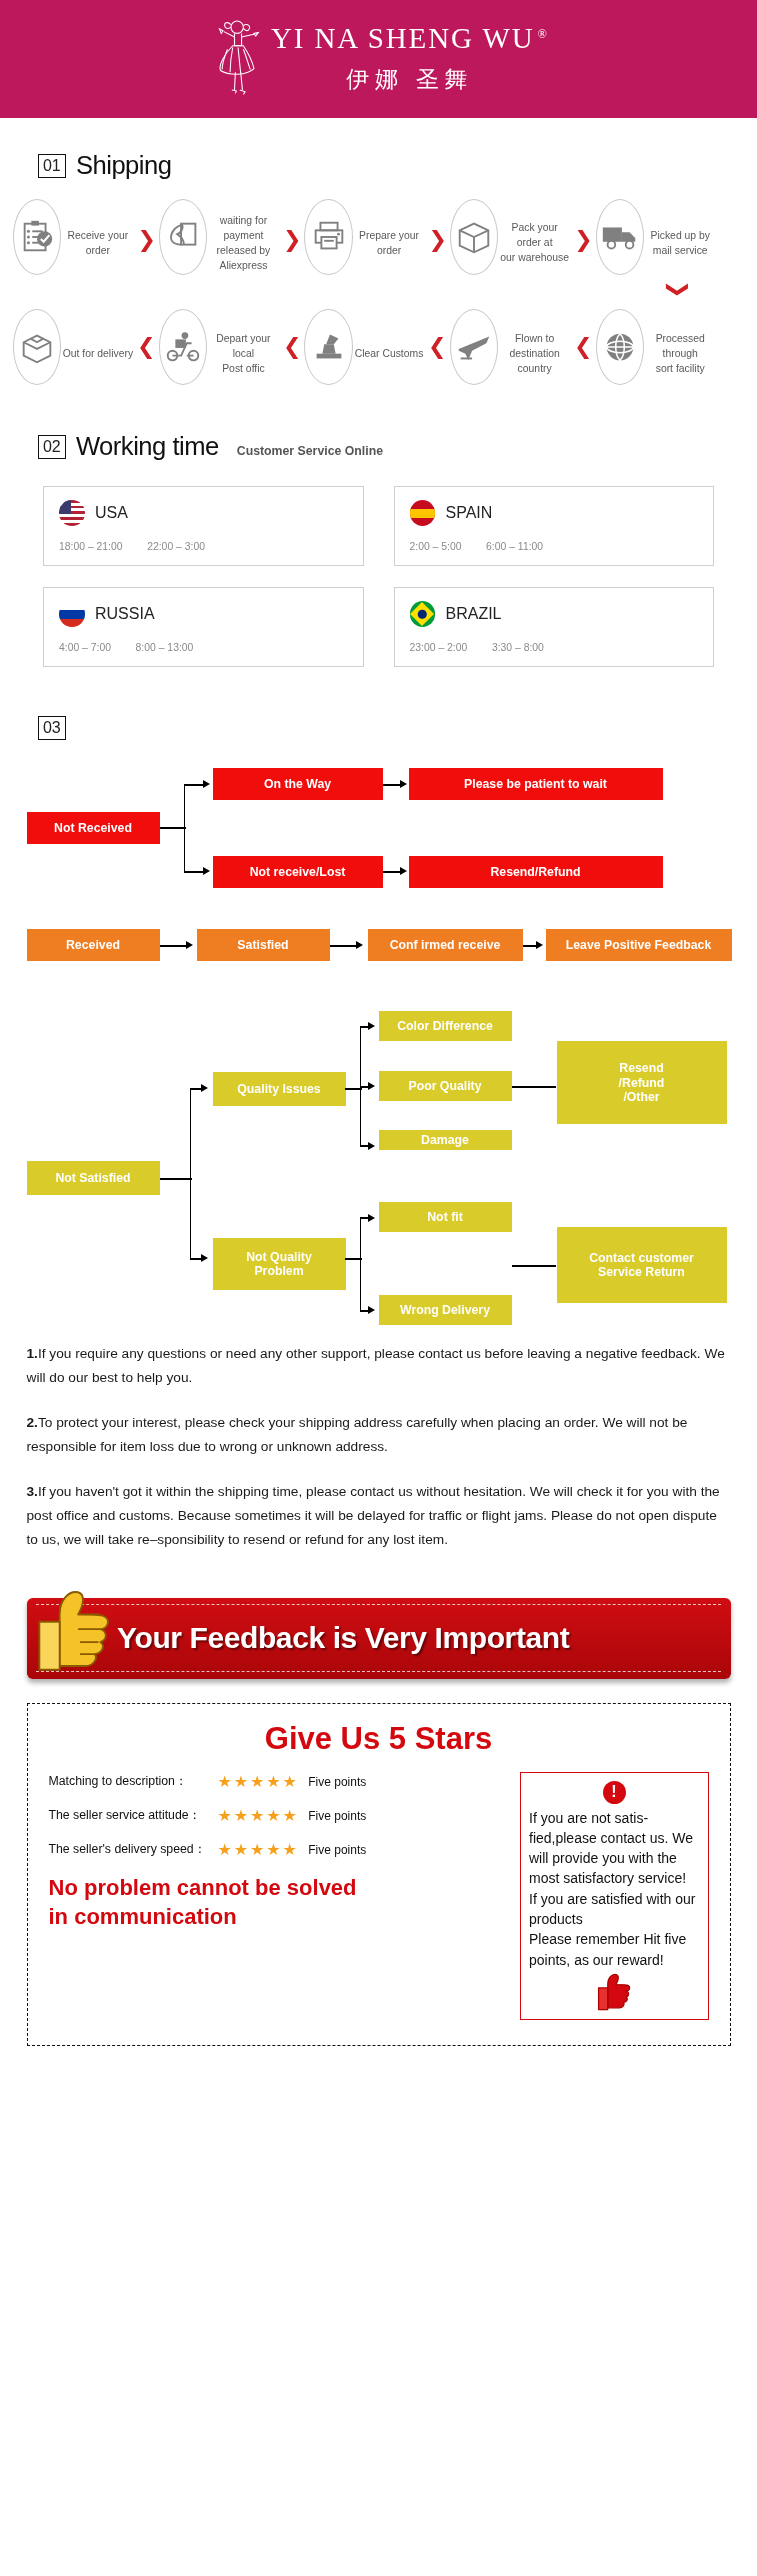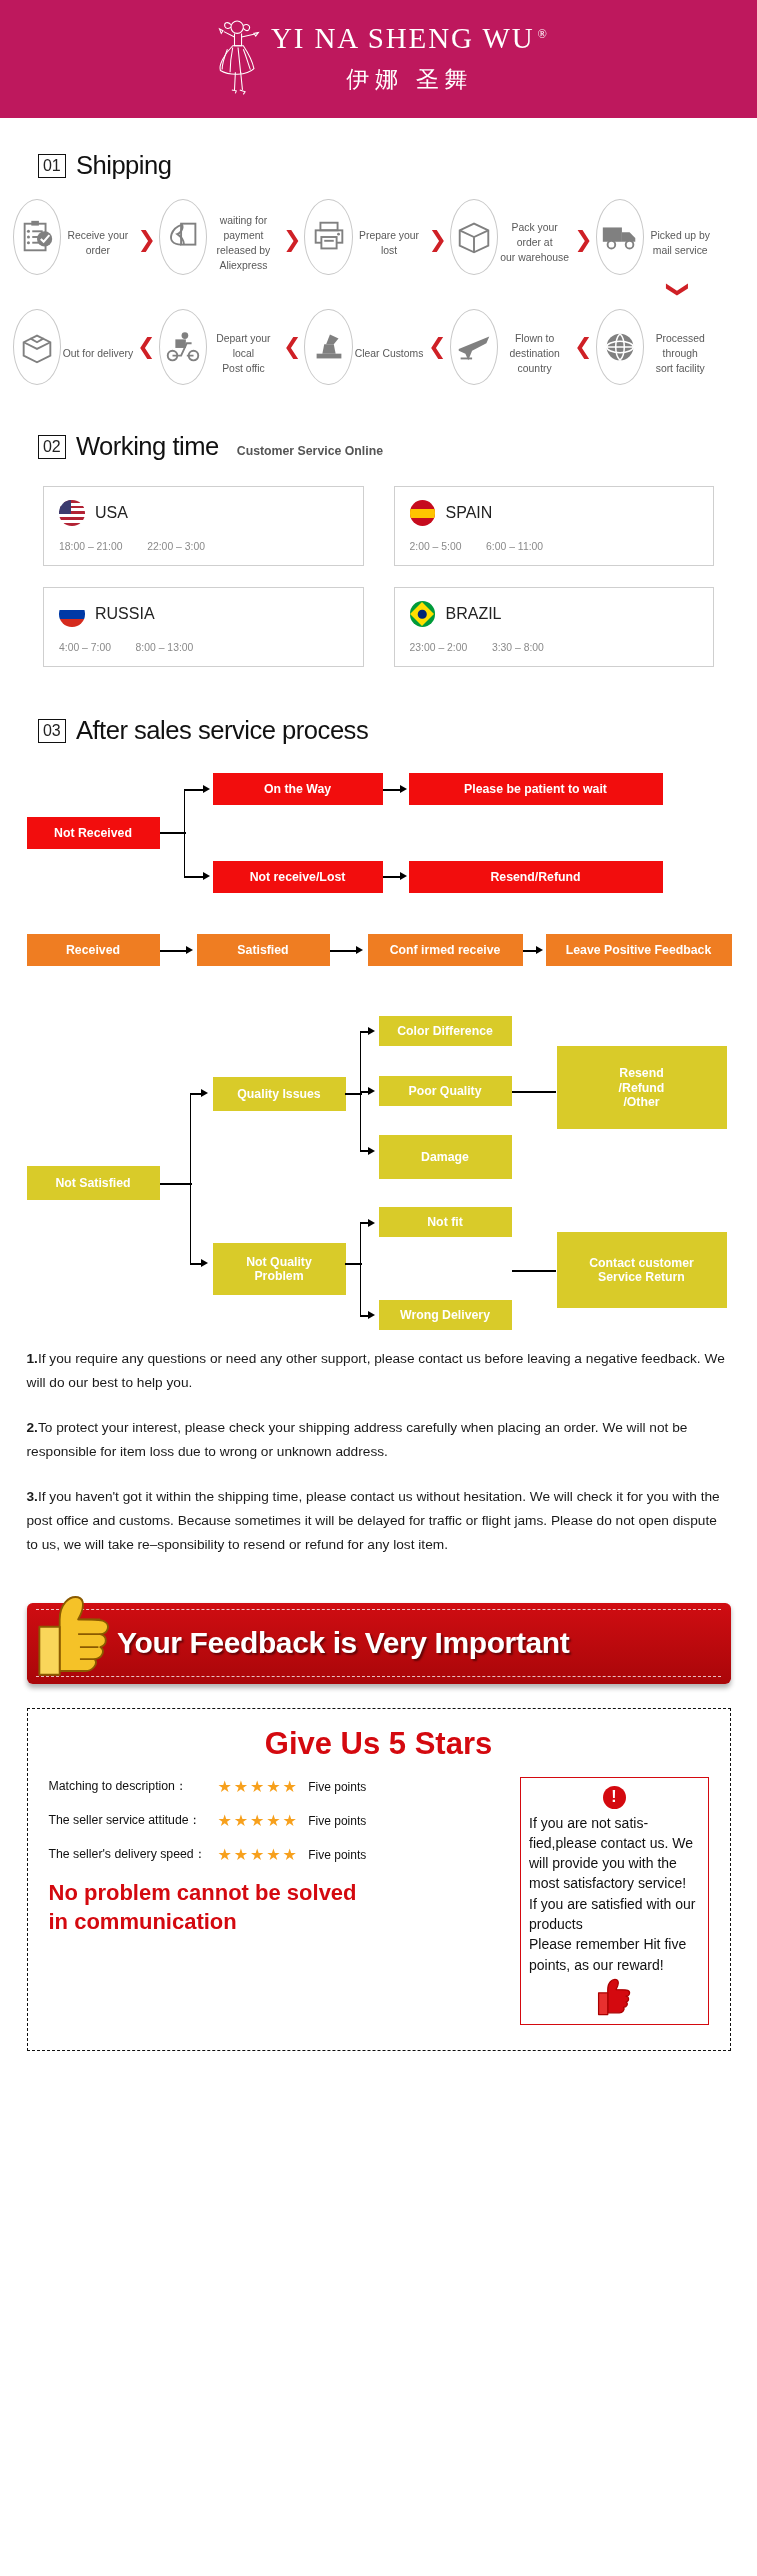--- a/index.html
+++ b/index.html
@@ -216,21 +216,21 @@
       <div class="ship-step">
         <div class="ship-circle">
           <svg width="40" height="40" viewBox="0 0 42 42">
             <rect x="12" y="6" width="18" height="8" fill="none" stroke="#808080" stroke-width="2"></rect>
             <rect x="7" y="14" width="28" height="13" fill="none" stroke="#808080" stroke-width="2"></rect>
             <rect x="13" y="21" width="16" height="12" fill="#fff" stroke="#808080" stroke-width="2"></rect>
             <rect x="16" y="24" width="10" height="2" fill="#808080"></rect>
             <circle cx="31" cy="18" r="1.5" fill="#808080"></circle>
           </svg>
         </div>
-        <div class="ship-label">Prepare your lost</div>
+        <div class="ship-label">Prepare your order</div>
       </div>
       <div class="chev">❯</div>
 
       <div class="ship-step">
         <div class="ship-circle">
           <svg width="40" height="40" viewBox="0 0 42 42">
             <path d="M6 14 L21 7 L36 14 L36 30 L21 37 L6 30 Z" fill="none" stroke="#808080" stroke-width="2"></path>
             <path d="M6 14 L21 21 L36 14 M21 21 L21 37" fill="none" stroke="#808080" stroke-width="2"></path>
           </svg>
         </div>
@@ -384,21 +384,20 @@
           <span>23:00 – 2:00</span>
           <span>3:30 – 8:00</span>
         </div>
       </div>
     </div>
   </div>
 
   <div class="flow-sec">
     <div class="sec-head">
       <span class="sec-num">03</span>
-      <span class="sec-title">After sales service process</span>
     </div>
 
     <div class="flow-area">
 
       <div class="fc" style="height:142px">
         <div class="node n-red" style="left:0;top:47px;width:133px;height:32px">Not Received</div>
         <div class="node n-red" style="left:186px;top:3.8px;width:170px;height:32px">On the Way</div>
         <div class="node n-red" style="left:382px;top:3.8px;width:254px;height:32px">Please be patient to wait</div>
         <div class="node n-red" style="left:186px;top:91px;width:170px;height:32px">Not receive/Lost</div>
         <div class="node n-red" style="left:382px;top:91px;width:254px;height:32px">Resend/Refund</div>
@@ -430,21 +429,21 @@
 
       <div class="fc2" style="height:312px;margin-top:9.5px">
         <div class="node n-yellow" style="left:0;top:169px;width:133px;height:34px">Not Satisfied</div>
 
         <div class="node n-yellow" style="left:186px;top:80px;width:133px;height:34px">Quality Issues</div>
         <div class="node n-yellow" style="left:186px;top:246px;width:133px;height:52px;white-space:pre-line">Not Quality
 Problem</div>
 
         <div class="node n-yellow" style="left:352px;top:19px;width:133px;height:30px">Color Difference</div>
         <div class="node n-yellow" style="left:352px;top:79px;width:133px;height:30px">Poor Quality</div>
-        <div class="node n-yellow" style="left:352px;top:138px;width:133px;height:44px">Damage</div>
+        <div class="node n-yellow" style="left:352px;top:138px;width:133px;height:20px">Damage</div>
         <div class="node n-yellow" style="left:352px;top:210px;width:133px;height:30px">Not fit</div>
         <div class="node n-yellow" style="left:352px;top:303px;width:133px;height:30px">Wrong Delivery</div>
 
         <div class="node n-yellow" style="left:530px;top:49px;width:170px;height:83px;white-space:pre-line;flex-direction:column">Resend
 /Refund
 /Other</div>
         <div class="node n-yellow" style="left:530px;top:235px;width:170px;height:76px;white-space:pre-line">Contact customer
 Service Return</div>
 
         <div class="ln h" style="left:133px;top:186px;width:32px"></div>

